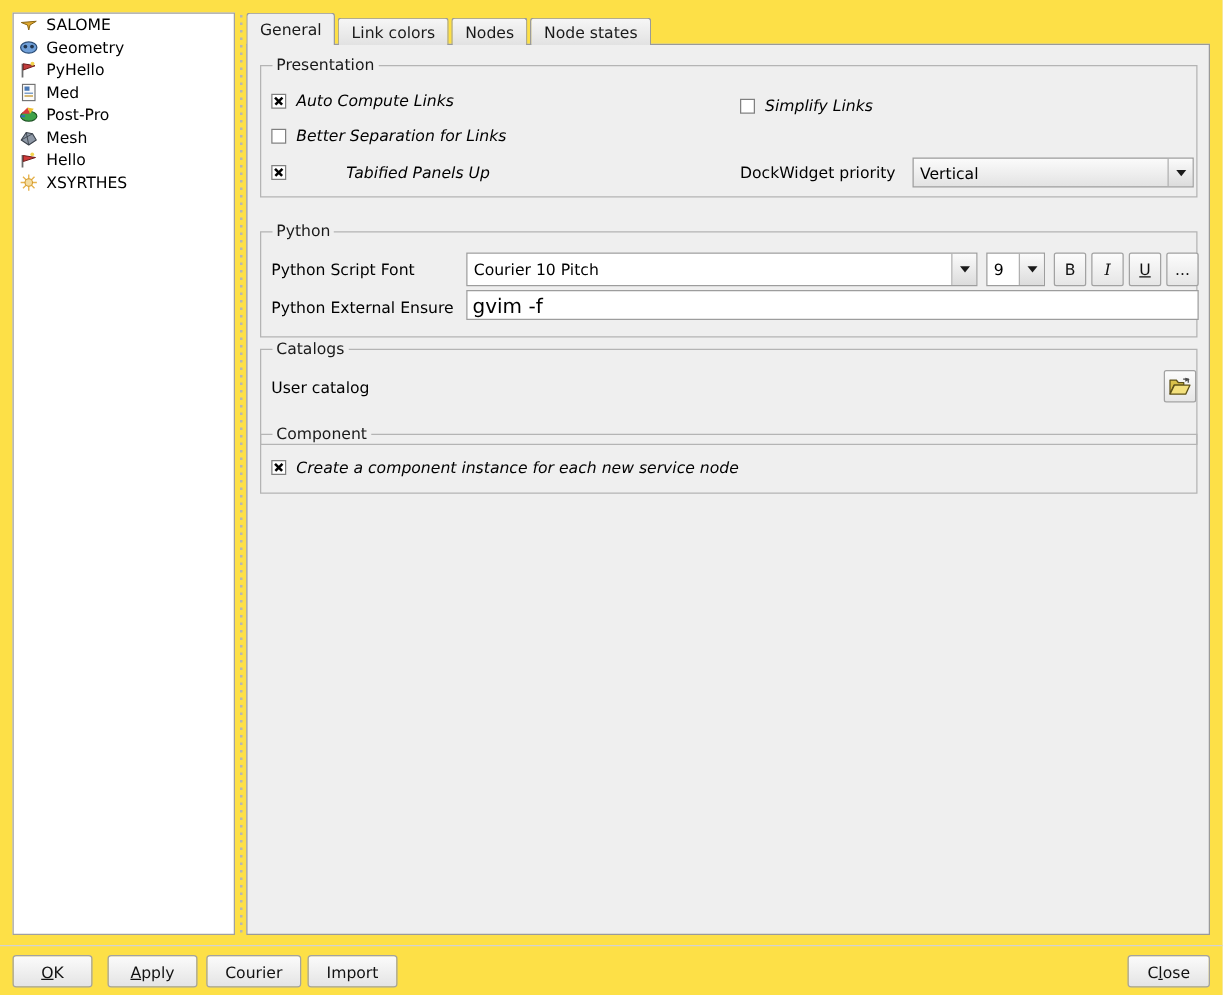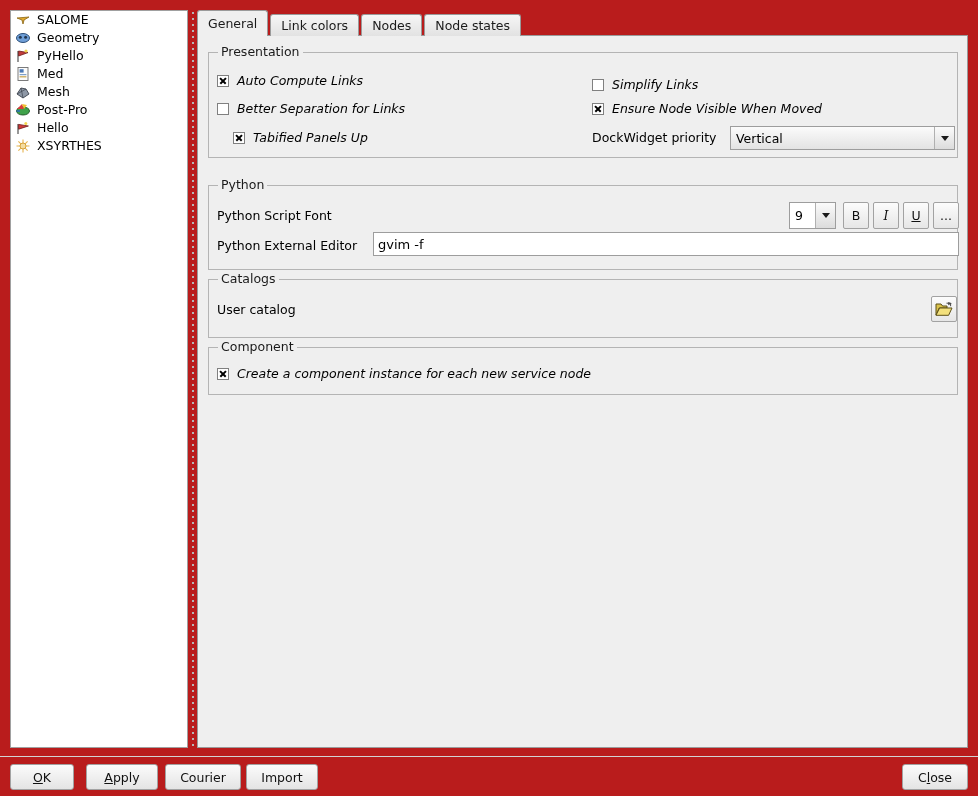--- a/index.html
+++ b/index.html
@@ -8,21 +8,21 @@
     background: #efefef;
     font-family: "DejaVu Sans", "Liberation Sans", sans-serif;
     font-size: 12.5px;
     color: #000;
     overflow: hidden;
   }
   .dialog {
     position: absolute;
     left: 0; top: 0;
     width: 978px; height: 796px;
-    background: #b91c1c;
+    background: #fde047;
     box-sizing: border-box;
     text-align: center;
   }
 
   
   .body-area {
     position: absolute;
     left: 0; top: 0;
     width: 978px; height: 756px;
   }
@@ -157,21 +157,21 @@
     line-height: 16px;
   }
 
   
   .field {
     position: absolute;
     background: #ffffff;
     border: 1px solid #9d9d9d;
     box-sizing: border-box;
     font-family: "DejaVu Sans", "Liberation Sans", sans-serif;
-    font-size: 13px;
+    font-size: 16px;
     padding: 0 4px;
     color: #000;
     display: flex;
     align-items: center;
     white-space: nowrap;
     overflow: hidden;
   }
 
   
   .combo {
@@ -293,33 +293,33 @@
           <span class="mod-icon"><svg width="16" height="16" viewBox="0 0 16 16">
               <rect x="3" y="1.5" width="10" height="13" fill="#fbfbfb" stroke="#6e6e6e" stroke-width=".9"></rect>
               <rect x="4.6" y="3.2" width="4" height="3.4" fill="#4a78b5"></rect>
               <rect x="4.6" y="8" width="6.8" height="1.2" fill="#7ea0c9"></rect>
               <rect x="4.6" y="10.2" width="6.8" height="1.2" fill="#c9a24a"></rect>
             </svg></span>
           <span class="mod-label">Med</span>
         </div>
         <div class="mod-item">
           <span class="mod-icon"><svg width="16" height="16" viewBox="0 0 16 16">
-              <path d="M2 10 L6 4 L11 5 L14 10 L8 14 Z" fill="#8e98a6" stroke="#3c434d" stroke-width=".9" stroke-linejoin="round"></path>
-              <path d="M6 4 L8 14 M2 10 L11 5" stroke="#3c434d" stroke-width=".7" fill="none"></path>
-            </svg></span>
-          <span class="mod-label">Mesh</span>
-        </div>
-        <div class="mod-item">
-          <span class="mod-icon"><svg width="16" height="16" viewBox="0 0 16 16">
               <ellipse cx="8" cy="9" rx="6.5" ry="4" fill="#3fa24a" stroke="#1d5223" stroke-width=".9"></ellipse>
               <path d="M2 7 L7 2 L9 7 Z" fill="#d83c3c"></path>
               <path d="M7 2 L12 3 L9 7 Z" fill="#f0c02e"></path>
               <path d="M1.6 9 L5 9" stroke="#2b6fb8" stroke-width="1.6"></path>
             </svg></span>
           <span class="mod-label">Post-Pro</span>
+        </div>
+        <div class="mod-item">
+          <span class="mod-icon"><svg width="16" height="16" viewBox="0 0 16 16">
+              <path d="M2 10 L6 4 L11 5 L14 10 L8 14 Z" fill="#8e98a6" stroke="#3c434d" stroke-width=".9" stroke-linejoin="round"></path>
+              <path d="M6 4 L8 14 M2 10 L11 5" stroke="#3c434d" stroke-width=".7" fill="none"></path>
+            </svg></span>
+          <span class="mod-label">Mesh</span>
         </div>
         <div class="mod-item">
           <span class="mod-icon"><svg width="16" height="16" viewBox="0 0 16 16">
               <path d="M3 4 L3 14" stroke="#6b6b6b" stroke-width="1.4"></path>
               <path d="M3.6 4.4 L13.4 6 L3.6 9.2 Z" fill="#cf3a3a" stroke="#6d1b1b" stroke-width=".8" stroke-linejoin="round"></path>
               <circle cx="10.8" cy="3.4" r="1.5" fill="#f4d64e"></circle>
             </svg></span>
           <span class="mod-label">Hello</span>
         </div>
         <div class="mod-item">
@@ -475,69 +475,71 @@
           <div class="cb" style="left:8px; top:20px;">
             <span class="cbbox checked"></span>
             <span class="cblabel">Auto Compute Links</span>
           </div>
 
           <div class="cb" style="left:8px; top:48px;">
             <span class="cbbox"></span>
             <span class="cblabel">Better Separation for Links</span>
           </div>
 
-          <div class="cb" style="left:24px; top:77px;">
+          <div class="cb" style="left:8px; top:77px;gap:40px;">
             <span class="cbbox checked"></span>
             <span class="cblabel">Tabified Panels Up</span>
           </div>
 
           <div class="cb" style="left:383px; top:24px;">
             <span class="cbbox"></span>
             <span class="cblabel">Simplify Links</span>
           </div>
 
-          <div class="cb" style="left:383px; top:48px;">
-            <span class="cbbox checked"></span>
-            <span class="cblabel">Ensure Node Visible When Moved</span>
-          </div>
 
           <div class="flabel" style="left:383px; top:77px;">DockWidget priority</div>
 
           <div class="combo flat" style="left:521px; top:73px; width:225px; height:24px;">
             <span class="ctext">Vertical</span>
             <span class="carrow">
                 <i class="tri"></i>
               </span>
           </div>
         </div>
 
         <div class="group" style="left:10px; top:149px; width:750px; height:85px;">
           <div class="gtitle">Python</div>
 
           <div class="flabel" style="left:8px; top:22px;">Python Script Font</div>
 
+          <div class="combo" style="left:164px; top:16px; width:409px; height:27px;">
+            <span class="ctext">Courier 10 Pitch</span>
+            <span class="carrow">
+                <i class="tri"></i>
+              </span>
+          </div>
 
           <div class="combo" style="left:580px; top:16px; width:47px; height:27px;">
             <span class="ctext">9</span>
             <span class="carrow">
                 <i class="tri"></i>
               </span>
           </div>
 
           <div class="tbtn" style="left:634px; top:16px; width:26px; height:27px;">B</div>
           <div class="tbtn italic" style="left:664px; top:16px; width:26px; height:27px;">I</div>
           <div class="tbtn under" style="left:694px; top:16px; width:26px; height:27px;">U</div>
           <div class="tbtn" style="left:724px; top:16px; width:26px; height:27px;">...</div>
 
-          <div class="flabel" style="left:8px; top:52px;">Python External Editor</div>
+          <div class="flabel" style="left:8px; top:52px;">Python External Ensure</div>
 
           <div class="field" style="left:164px; top:46px; width:586px; height:24px;">gvim -f</div>
         </div>
 
-        <div class="group" style="left:10px; top:243px; width:750px; height:59px;">
+        <div class="group" style="left:10px; top:243px; width:750px; height:77px;">
           <div class="gtitle">Catalogs</div>
 
           <div class="flabel" style="left:8px; top:22px;">User catalog</div>
 
 
           <div class="folderbtn" style="left:722px; top:16px; width:26px; height:26px;">
             <svg width="18" height="15" viewBox="0 0 18 15">
               <path d="M1 13 L1 2 L6 2 L7.6 4 L12 4 L12 6 L4.2 6 L1 13 Z" fill="#d9c14a" stroke="#5d5118" stroke-width="1" stroke-linejoin="round"></path>
               <path d="M4.6 6 L17 6 L13.6 13.3 L1 13.3 Z" fill="#f3e07c" stroke="#5d5118" stroke-width="1" stroke-linejoin="round"></path>
               <path d="M11.5 1.2 L15.6 1.2 L15.6 4.2" fill="none" stroke="#4a4a4a" stroke-width="1"></path>

